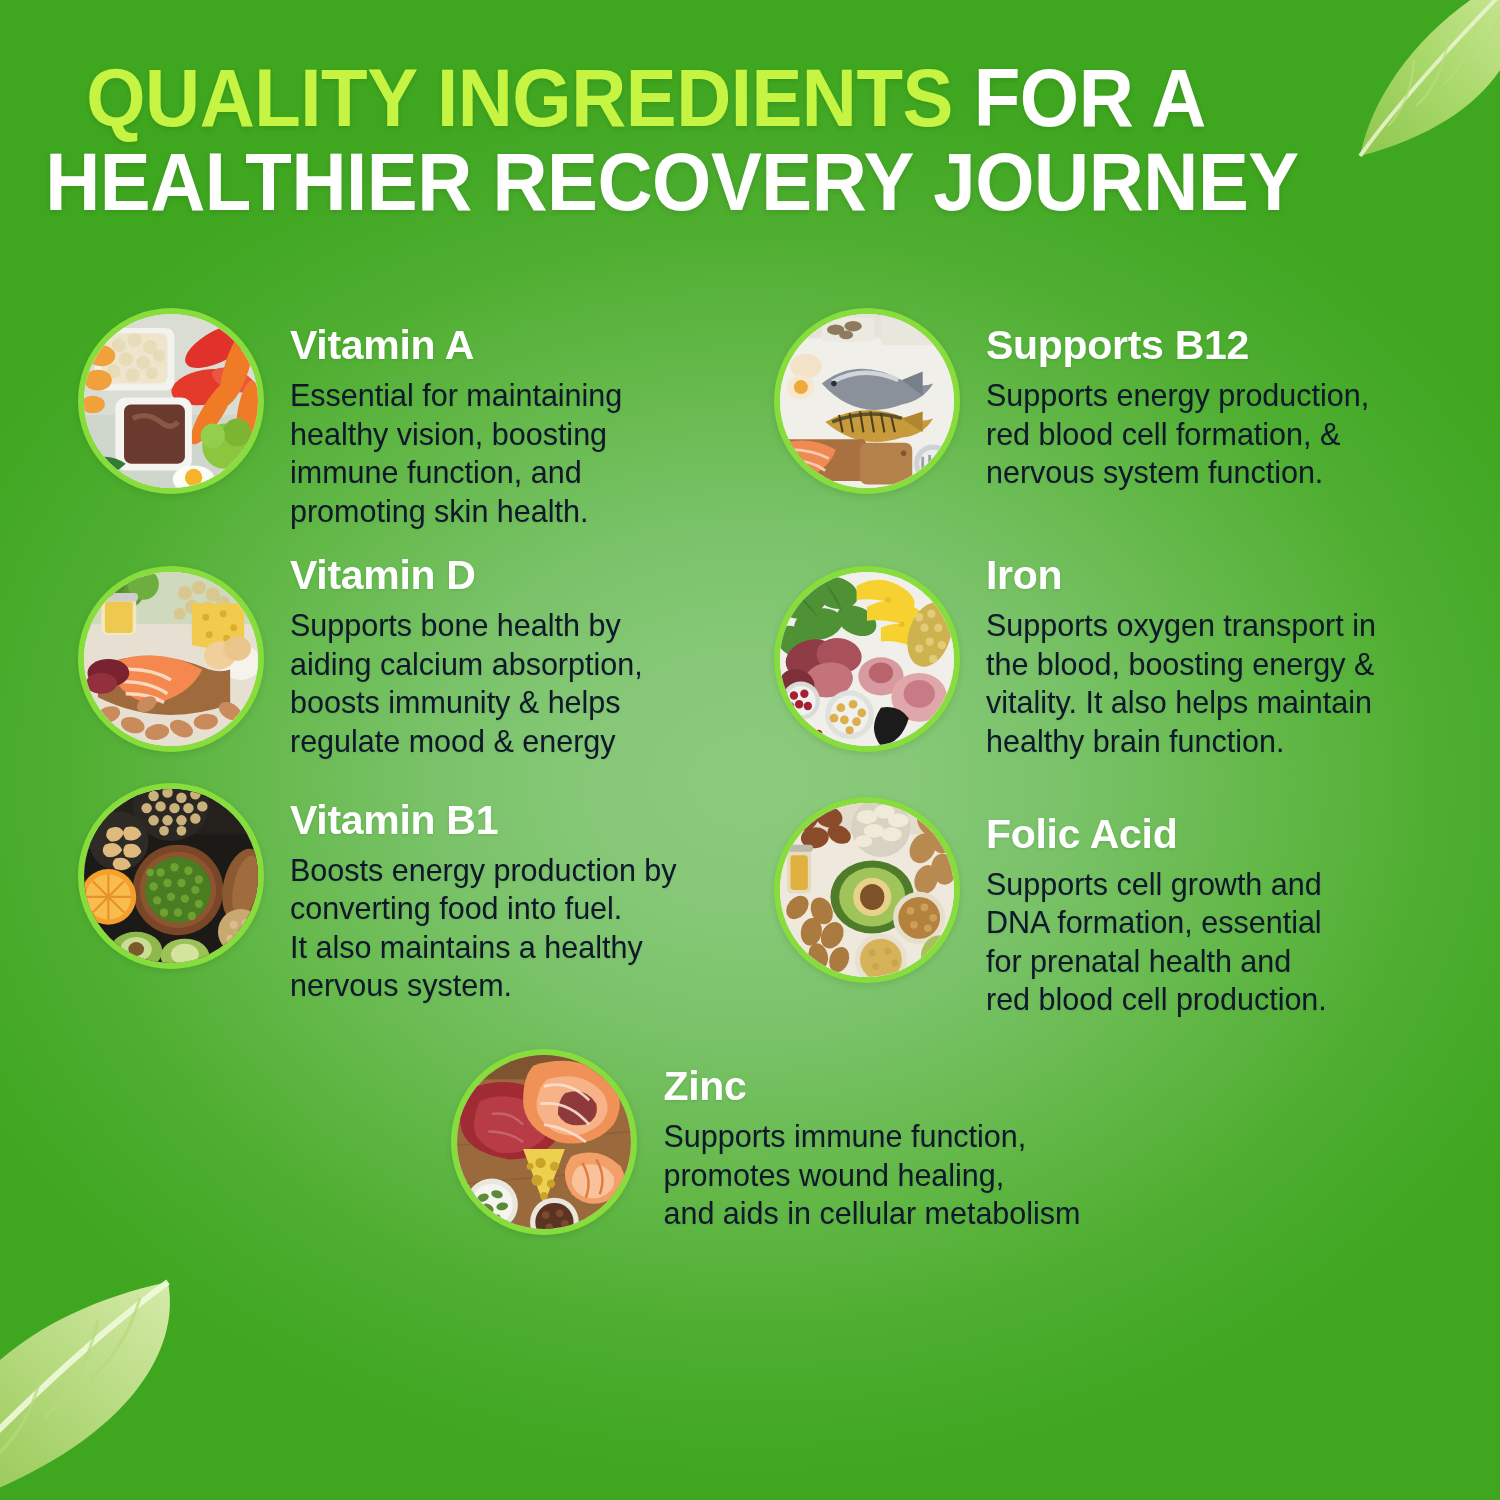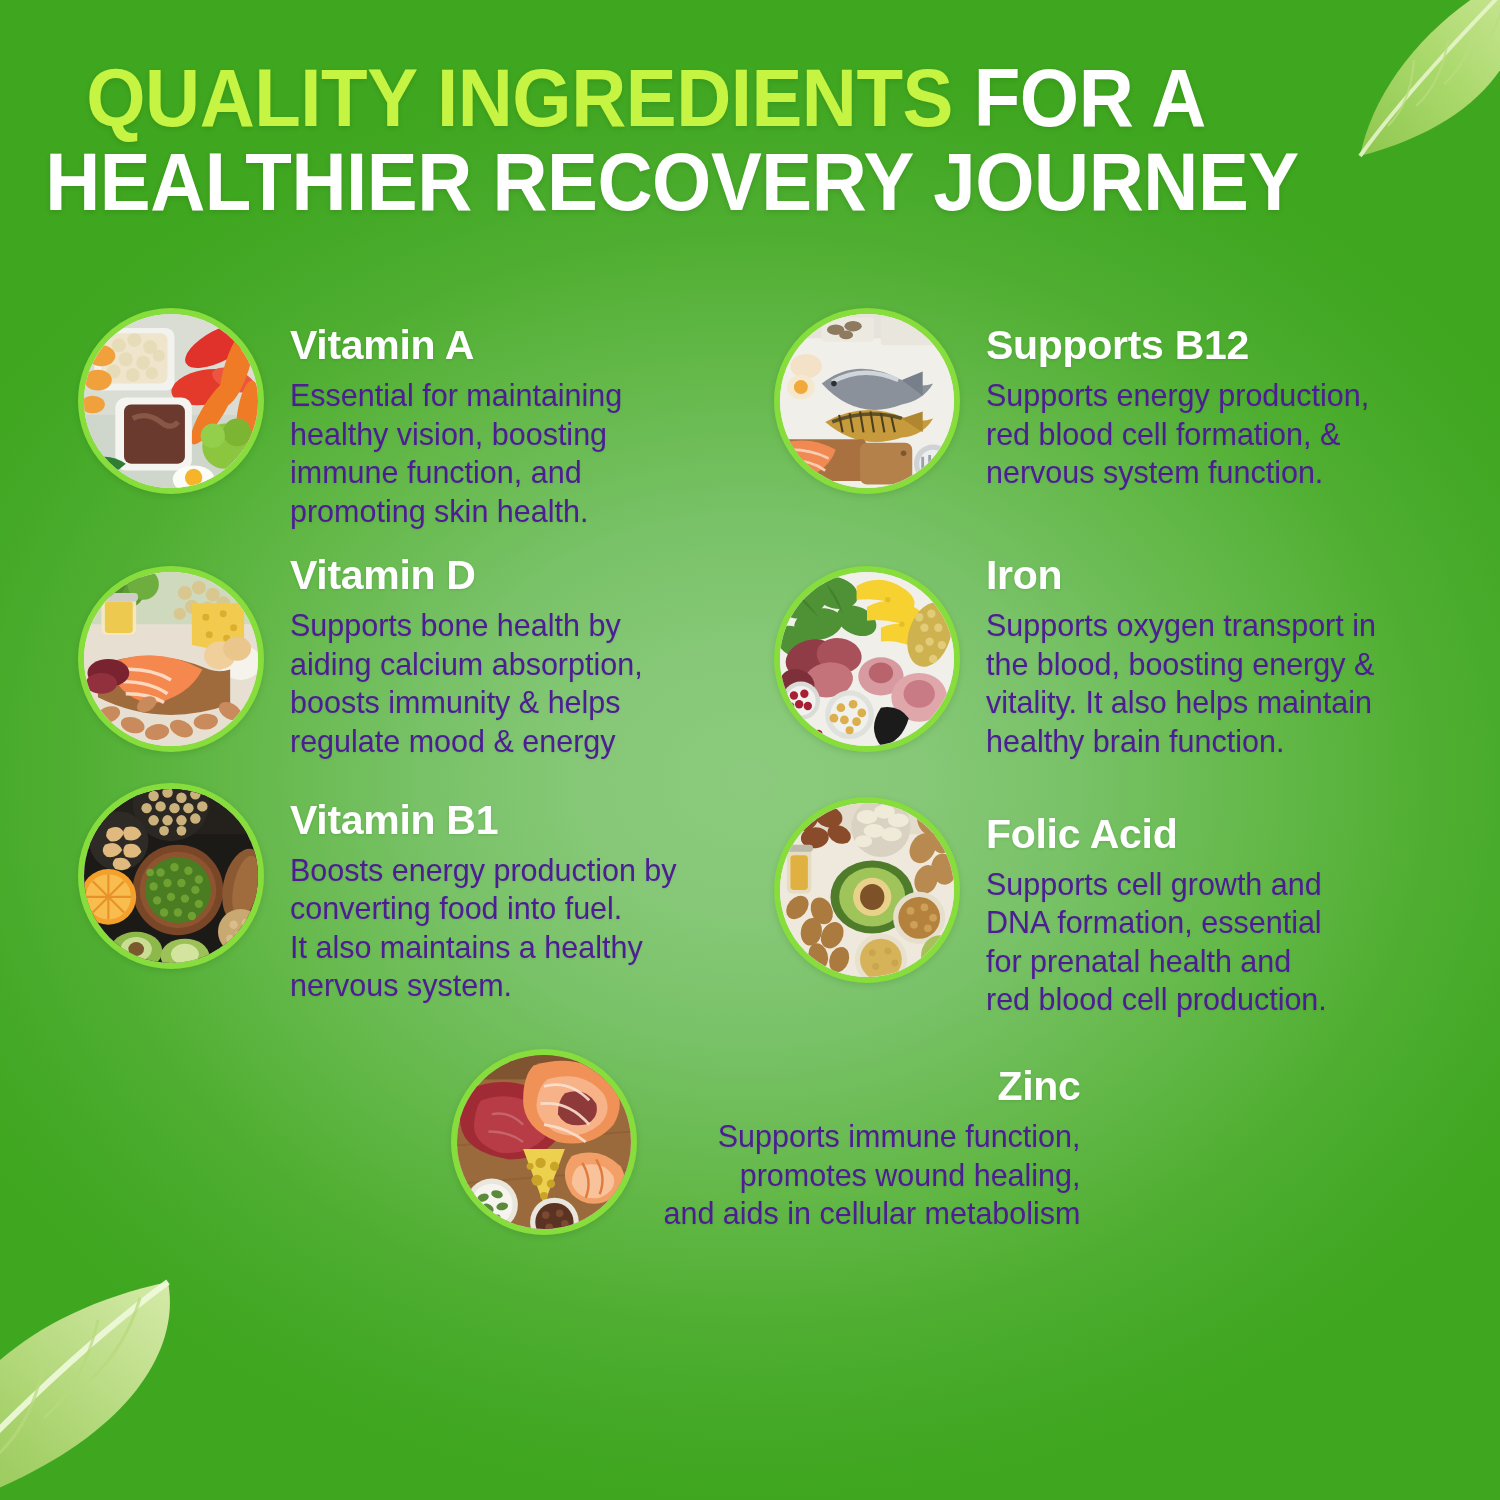--- a/index.html
+++ b/index.html
@@ -97,40 +97,40 @@
     font-size: 41px;
     color: #ffffff;
     letter-spacing: -0.3px;
     margin-bottom: 7px;
     text-shadow: 0 1px 3px rgba(20,80,10,0.16);
     white-space: nowrap;
   }
   .card-desc {
     font-size: 30.5px;
     line-height: 1.265;
-    color: #4c1d95;
+    color: #0f172a;
     white-space: pre-line;
     text-shadow: 0 1px 2px rgba(20,80,10,0.12);
   }
 
   
   .row-1 { margin-bottom: 0; }
   .r1-left  { padding-top: 12px; }
   .r1-right { padding-top: 12px; }
 
   .row-2 { margin-top: 18px; }
   .r2-left  { padding-top: 0; }
   .r2-right { padding-top: 0; }
 
   .row-3 { margin-top: 22px; }
   .r3-left  { padding-top: 0; }
   .r3-right { padding-top: 14px; }
 
   .row-4 { margin-top: 30px; justify-content: center; }
-  .r4 { padding-left: 0; text-align: right; }
+  .r4 { padding-left: 0; }
 
   .offset-photo-down { margin-top: 18px; }
   .offset-text-up    { padding-top: 4px; }
 </style>
 </head>
 <body>
 
 <div class="leaf-wrap" id="leaf-tr">
   <svg viewBox="0 0 210 190" xmlns="http://www.w3.org/2000/svg">
     <defs>

